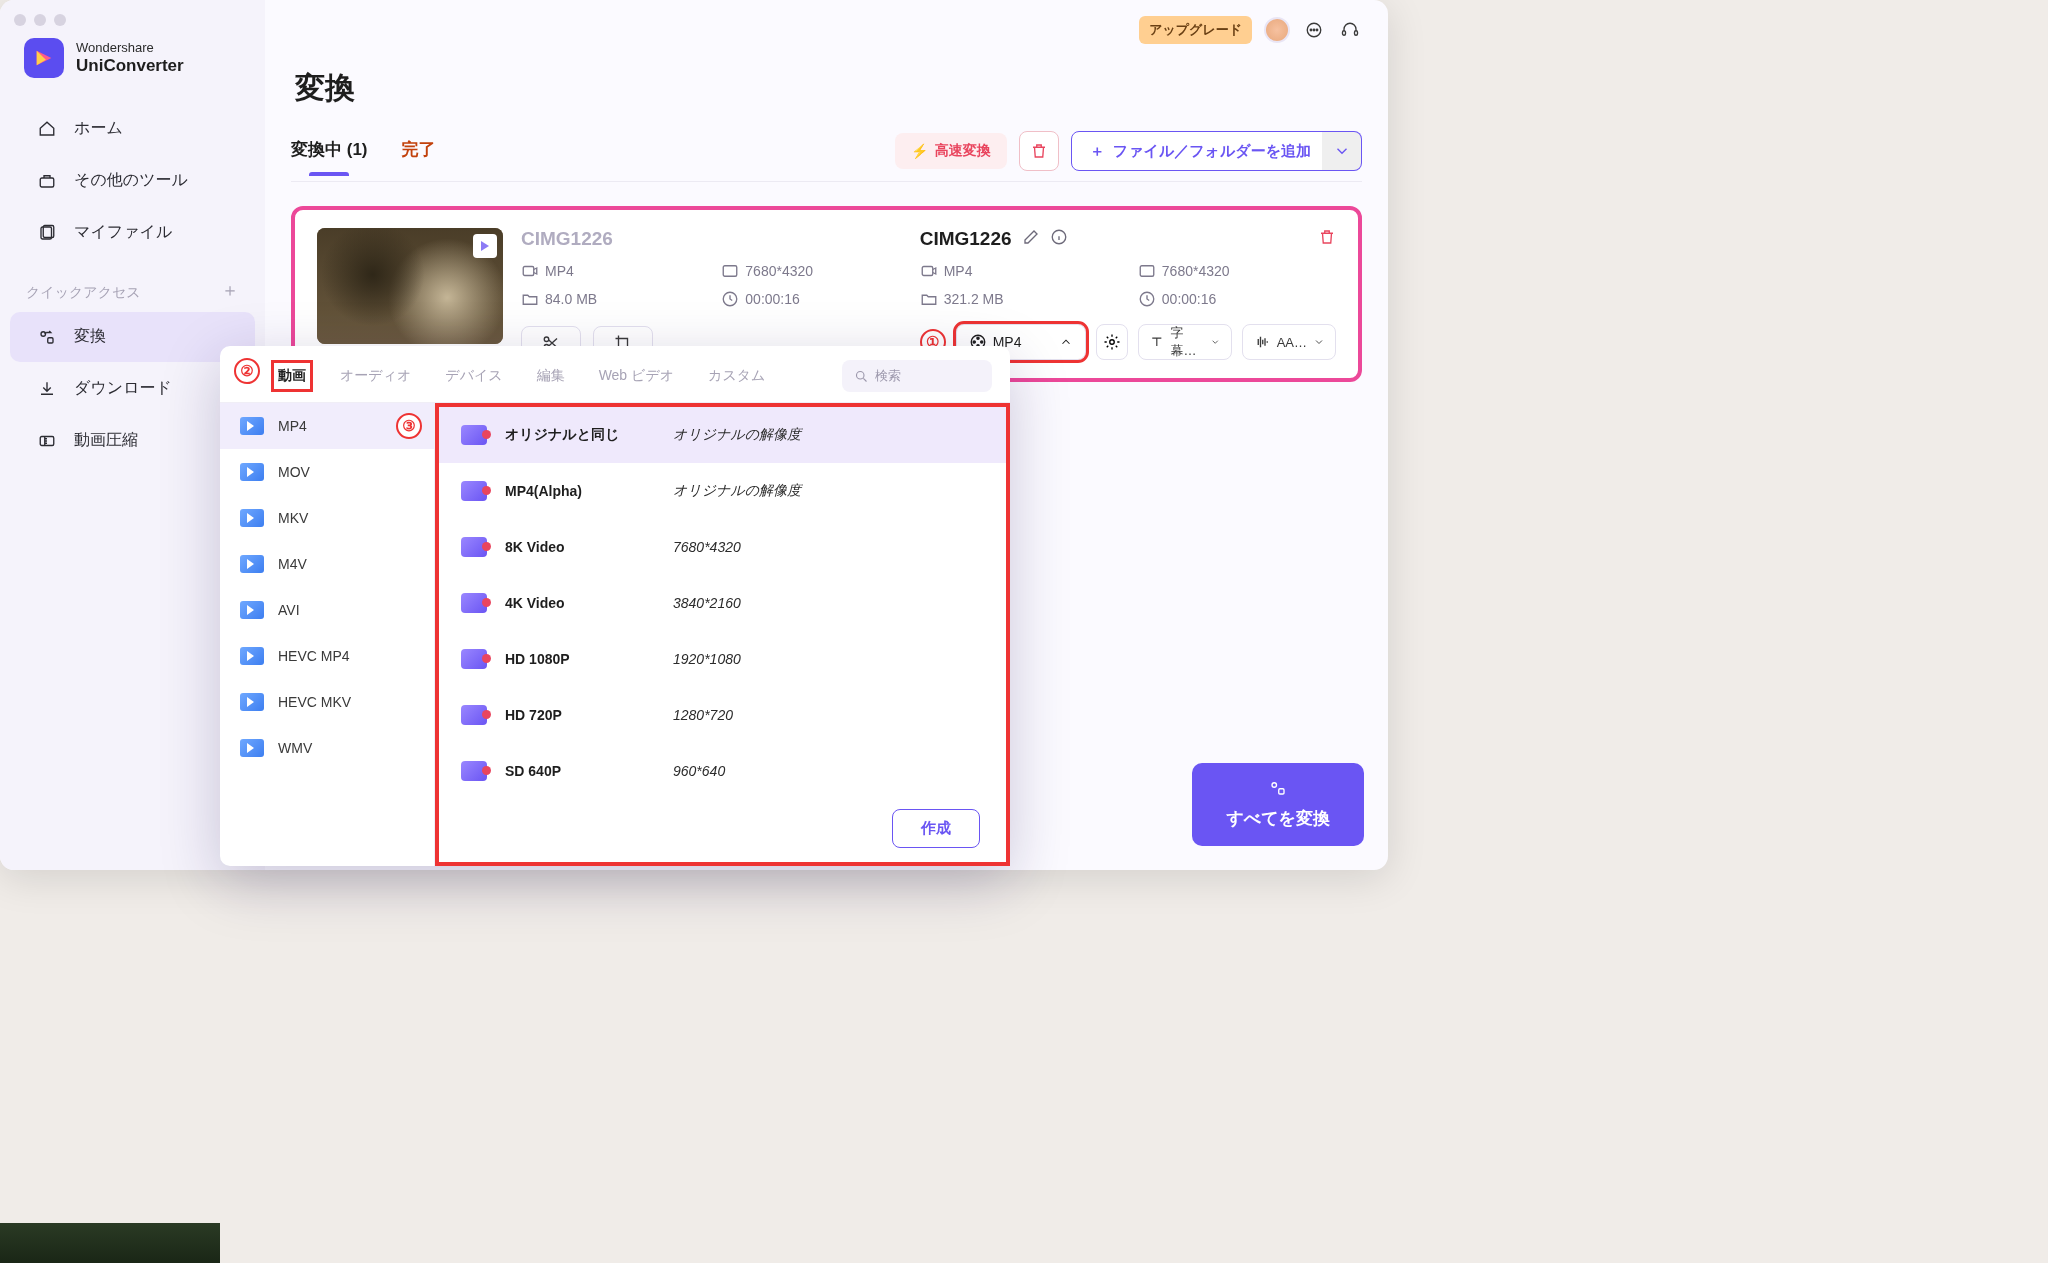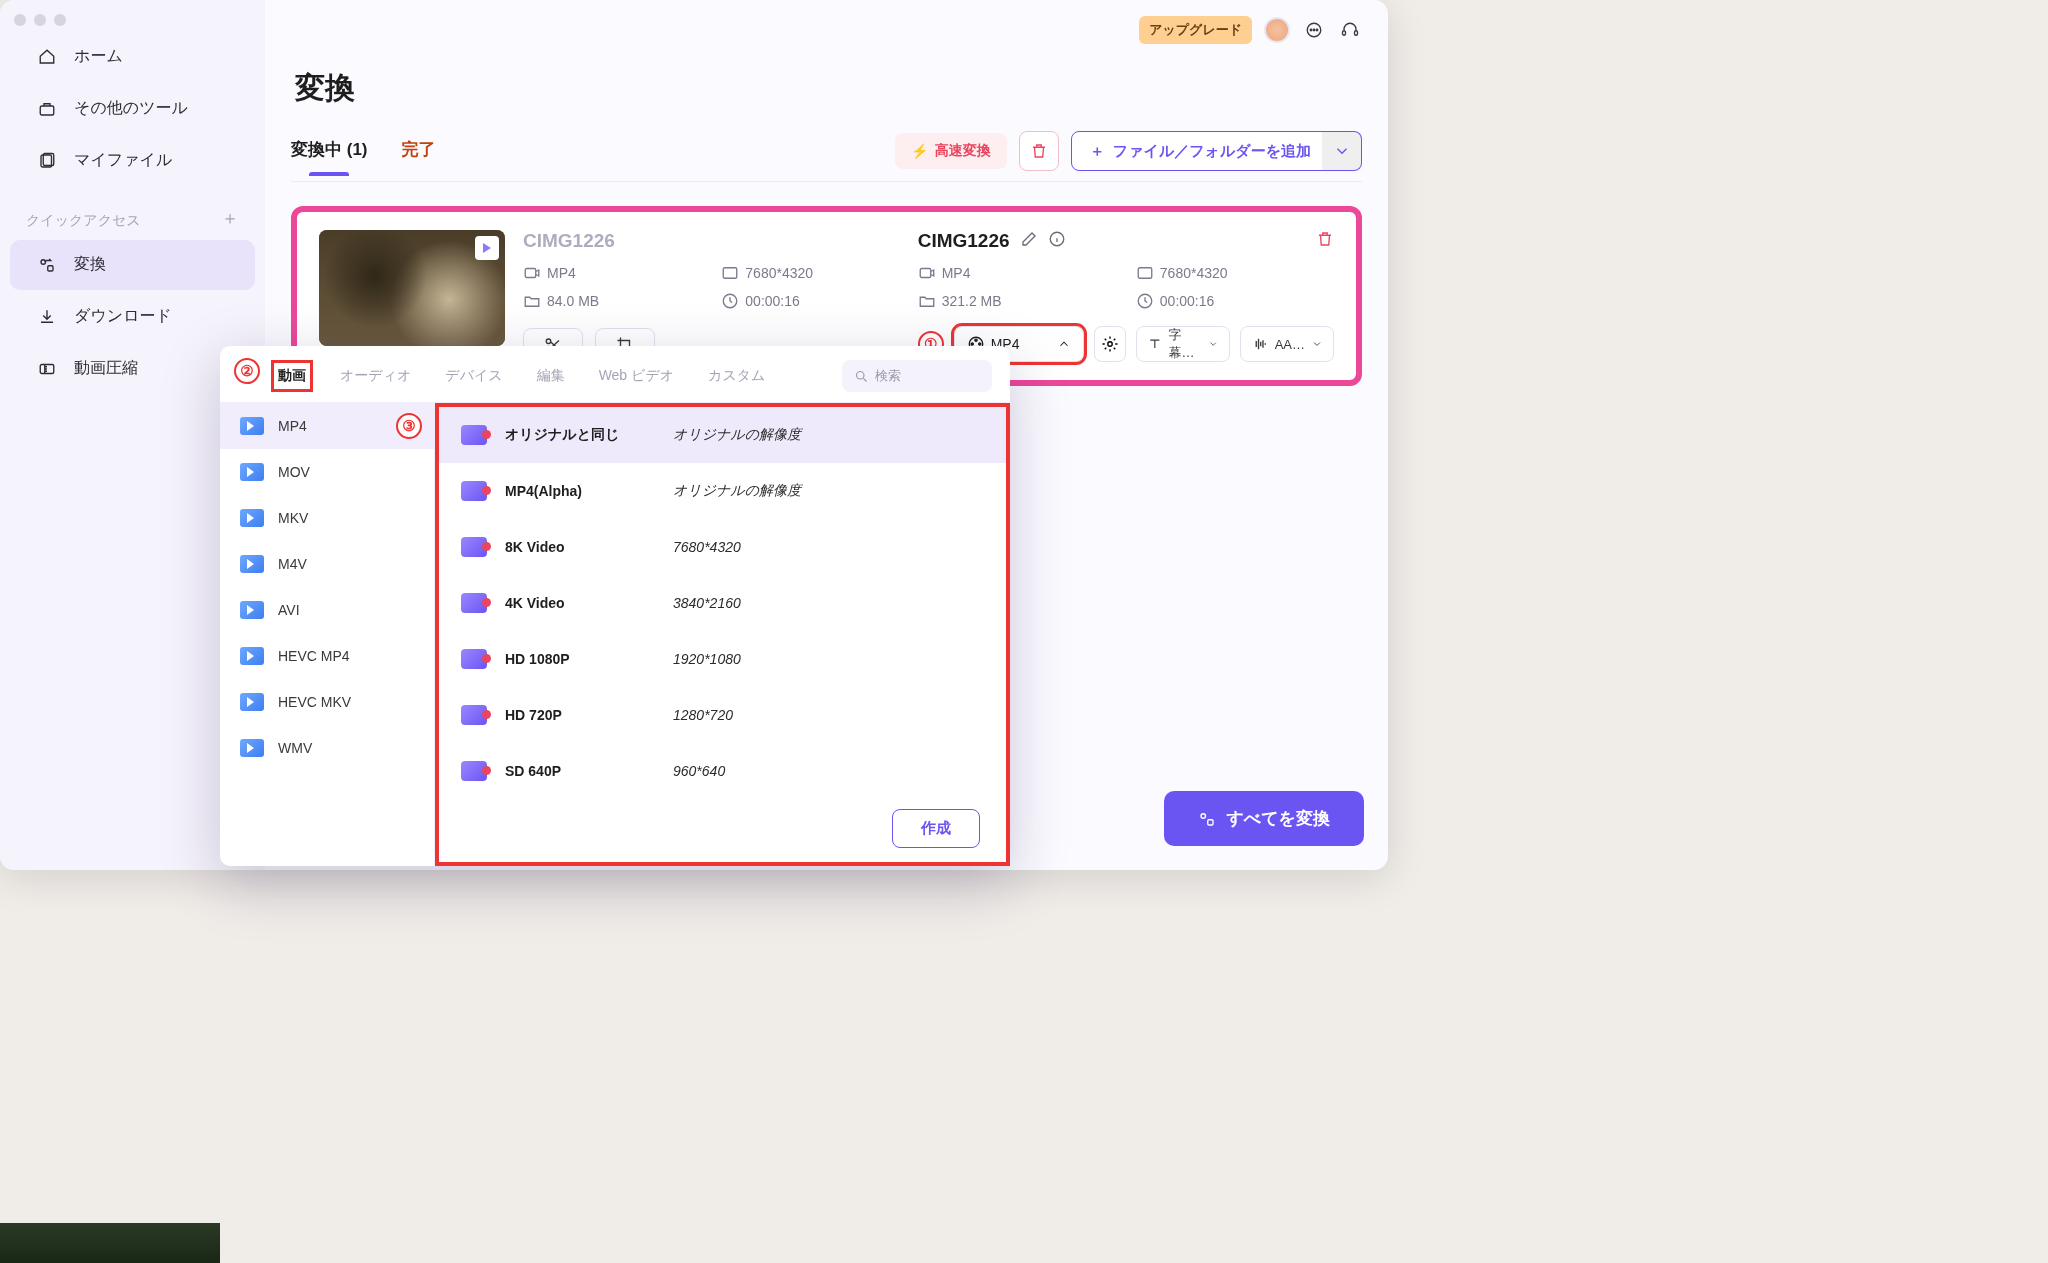--- a/index.html
+++ b/index.html
@@ -43,21 +43,21 @@
 .tab-actions{display:flex;align-items:center;gap:12px;padding-bottom:10px;}
 .fast-btn{background:#fdeef0;color:#e9455e;border:none;border-radius:8px;padding:9px 16px;font-size:14px;font-weight:700;display:flex;align-items:center;gap:6px;}
 .fast-btn .bolt{color:#e9455e;}
 .del-btn{width:40px;height:40px;border:1.5px solid #f0bfc7;border-radius:8px;display:flex;align-items:center;justify-content:center;color:#e9455e;background:#fff;}
 .add-btn{height:40px;border:1.5px solid #6a55f3;color:#6a55f3;background:#fff;border-radius:8px;padding:0 18px;font-size:15px;font-weight:600;display:flex;align-items:center;gap:8px;}
 .add-caret{width:40px;height:40px;border:1.5px solid #6a55f3;border-left:none;border-radius:0 8px 8px 0;display:flex;align-items:center;justify-content:center;color:#6a55f3;margin-left:-8px;}
 .add-wrap{display:flex;}
 .add-wrap .add-btn{border-radius:8px 0 0 8px;}
 
 
-.file-card{margin-top:24px;border:6px solid #ec4899;border-radius:12px;padding:18px 22px;display:flex;gap:18px;background:#fff;}
+.file-card{margin-top:24px;border:4px solid #ec4899;border-radius:12px;padding:18px 22px;display:flex;gap:18px;background:#fff;}
 .thumb{width:186px;height:116px;border-radius:8px;background:linear-gradient(135deg,#6b5a3f,#8a7455);position:relative;overflow:hidden;}
 .thumb::before{content:"";position:absolute;inset:0;background:radial-gradient(circle at 30% 40%,#2f2718 0%,transparent 35%),radial-gradient(circle at 70% 60%,#c4b596 0%,transparent 40%),linear-gradient(#4a3d28,#6b5a3f);}
 .thumb .play-badge{position:absolute;top:6px;right:6px;width:24px;height:24px;background:#fff;border-radius:4px;display:flex;align-items:center;justify-content:center;}
 .thumb .play-badge::before{content:"";border-left:8px solid #8c7bf5;border-top:5px solid transparent;border-bottom:5px solid transparent;}
 
 .file-col{flex:1;display:flex;flex-direction:column;gap:12px;}
 .file-title{font-size:19px;font-weight:700;color:#b0acc0;}
 .file-title.dark{color:#1e1e1e;}
 .edit-ico,.info-ico{margin-left:10px;color:#6d6a7a;}
 .meta{display:grid;grid-template-columns:1fr 1fr;gap:10px 20px;font-size:14px;color:#7d798c;}
@@ -71,21 +71,21 @@
 .out-del{position:absolute;top:0;right:0;color:#e9455e;}
 
 .format-row{display:flex;gap:10px;align-items:center;margin-top:4px;}
 .callout{width:26px;height:26px;border:2.5px solid #e33;border-radius:50%;color:#e33;font-weight:900;font-size:15px;display:flex;align-items:center;justify-content:center;background:#fff;flex-shrink:0;}
 .format-dd{display:flex;align-items:center;gap:8px;height:36px;padding:0 12px;border:1px solid #e3e0ee;border-radius:8px;font-size:14px;color:#1e1e1e;background:#fff;min-width:130px;justify-content:space-between;}
 .format-dd.box{outline:3px solid #e33;}
 .gear-btn{width:36px;height:36px;border:1.2px solid #e3e0ee;border-radius:8px;display:flex;align-items:center;justify-content:center;background:#fff;}
 .sub-dd{display:flex;align-items:center;gap:6px;height:36px;padding:0 10px;border:1.2px solid #e3e0ee;border-radius:8px;font-size:13px;color:#3a3a3a;background:#fff;}
 
 
-.convert-all{position:absolute;right:24px;bottom:24px;background:#6a55f3;color:#fff;font-size:17px;font-weight:700;border:none;border-radius:10px;padding:16px 34px;display:flex;align-items:center;gap:10px;}
+.convert-all{position:absolute;right:24px;bottom:24px;background:#6a55f3;color:#fff;font-size:17px;font-weight:700;border:none;border-radius:10px;padding:16px 34px;display:flex;align-items:center;gap:10px;flex-direction:column;}
 
 
 .popup{position:absolute;left:220px;top:346px;width:790px;height:520px;background:#fff;border-radius:10px;box-shadow:0 16px 60px rgba(30,20,80,0.22);display:flex;flex-direction:column;}
 .popup-tabs{display:flex;align-items:center;padding:14px 18px 10px 54px;gap:26px;position:relative;border-bottom:1px solid #f0eef6;}
 .popup-tabs .callout{position:absolute;left:14px;top:12px;}
 .pt{font-size:14px;color:#a7a3b5;padding:4px 4px;}
 .pt.active{color:#1e1e1e;font-weight:700;outline:3px solid #e33;}
 .search{margin-left:auto;display:flex;align-items:center;gap:6px;background:#f4f2fa;border-radius:8px;padding:7px 12px;color:#9b97ab;font-size:13px;width:150px;}
 
 .popup-body{flex:1;display:flex;overflow:hidden;}
@@ -119,20 +119,32 @@
 <div class="photo-strip"></div>
 
 <div class="app-window">
   <div class="traffic">
       <span></span>
       <span></span>
       <span></span>
     </div>
 
   <div class="sidebar">
+    <div class="logo-row">
+      <div class="logo-badge">
+        <svg viewBox="0 0 24 24">
+            <path d="M4 4 L4 20 L20 12 Z" fill="#ff5b8a"></path>
+            <path d="M4 4 L4 20 L14 14 Z" fill="#ffcf4a"></path>
+          </svg>
+      </div>
+      <div class="logo-text">
+        <span class="brand">Wondershare</span>
+        <span class="product">UniConverter</span>
+      </div>
+    </div>
 
     <div class="nav-item">
       <span class="nav-icon">
           <svg class="svg" viewBox="0 0 24 24">
             <path d="M3 11 L12 3 L21 11 V20 H3 Z"></path>
           </svg>
         </span>
       <span>ホーム</span>
     </div>
     <div class="nav-item">

